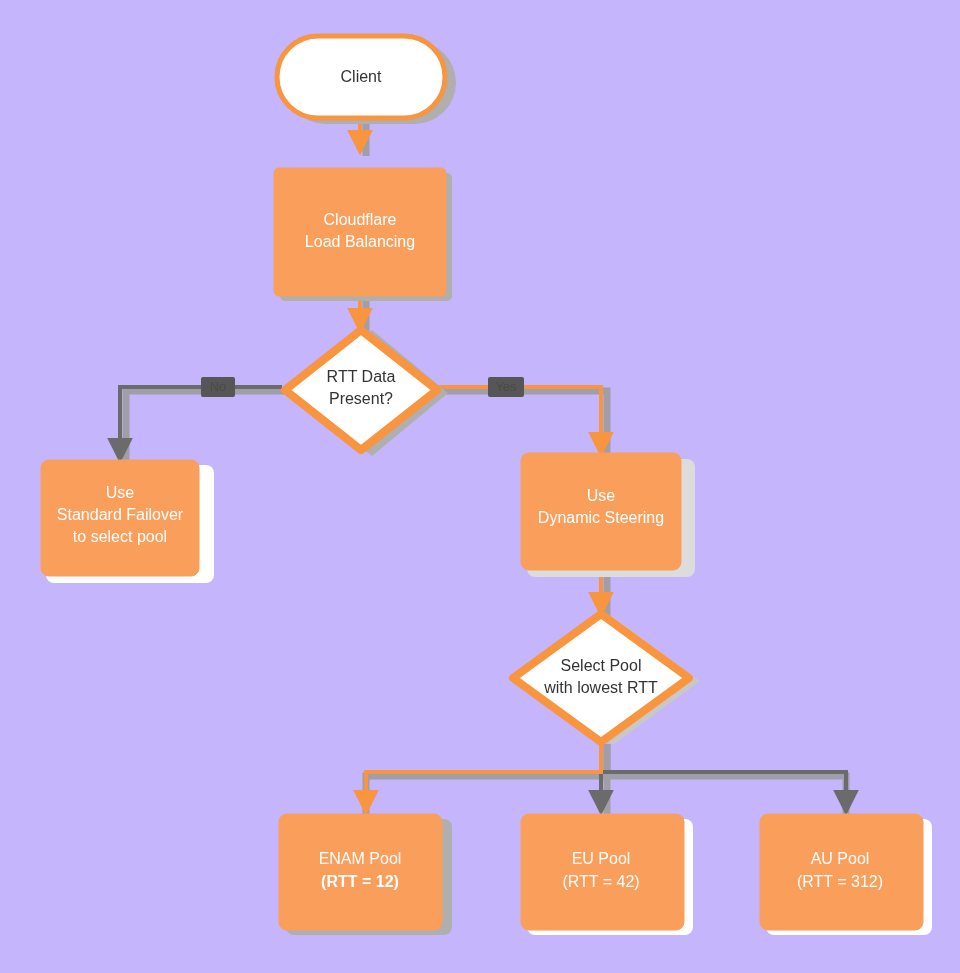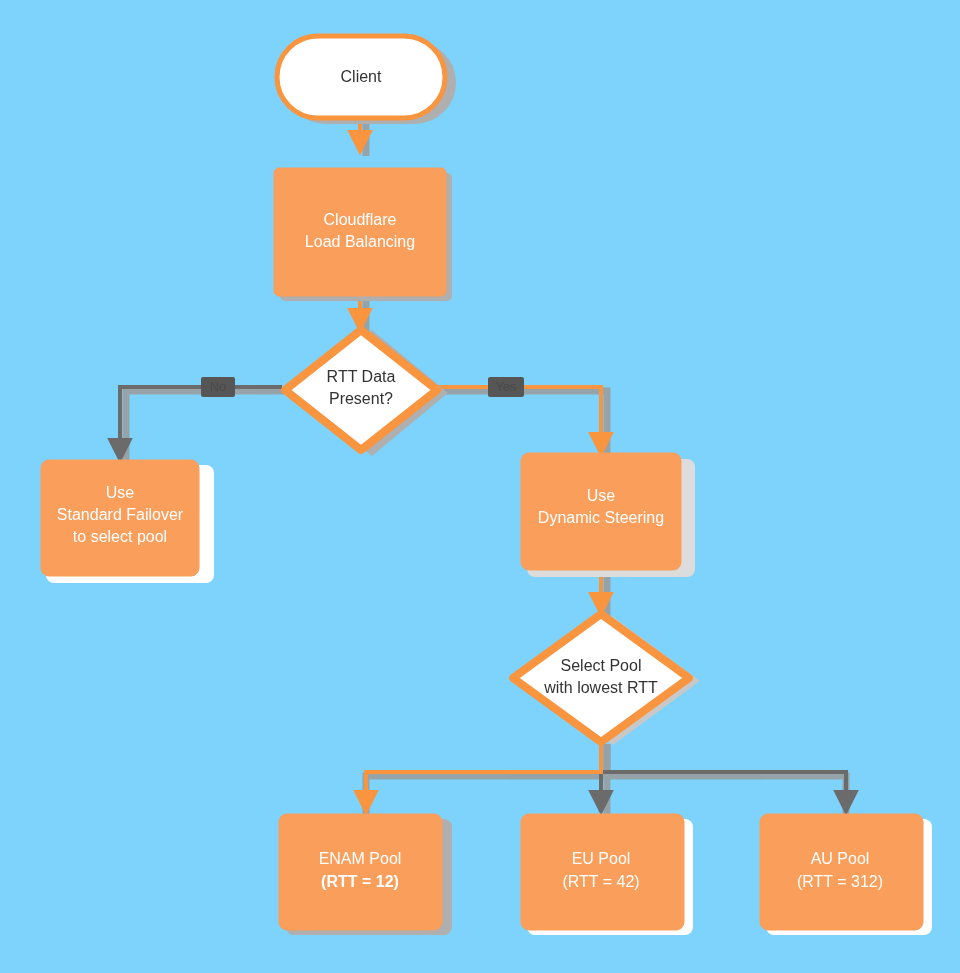--- a/index.html
+++ b/index.html
@@ -4,21 +4,21 @@
 <style>
   html, body {
     margin: 0;
     padding: 0;
     background: #ffffff;
   }
   #diagram-root {
     position: relative;
     width: 960px;
     height: 973px;
-    background: #7dd3fc;
+    background: #c4b5fd;
     font-family: "Liberation Sans", sans-serif;
     overflow: hidden;
   }
   #flow-svg {
     position: absolute;
     top: 0;
     left: 0;
     width: 960px;
     height: 973px;
   }

